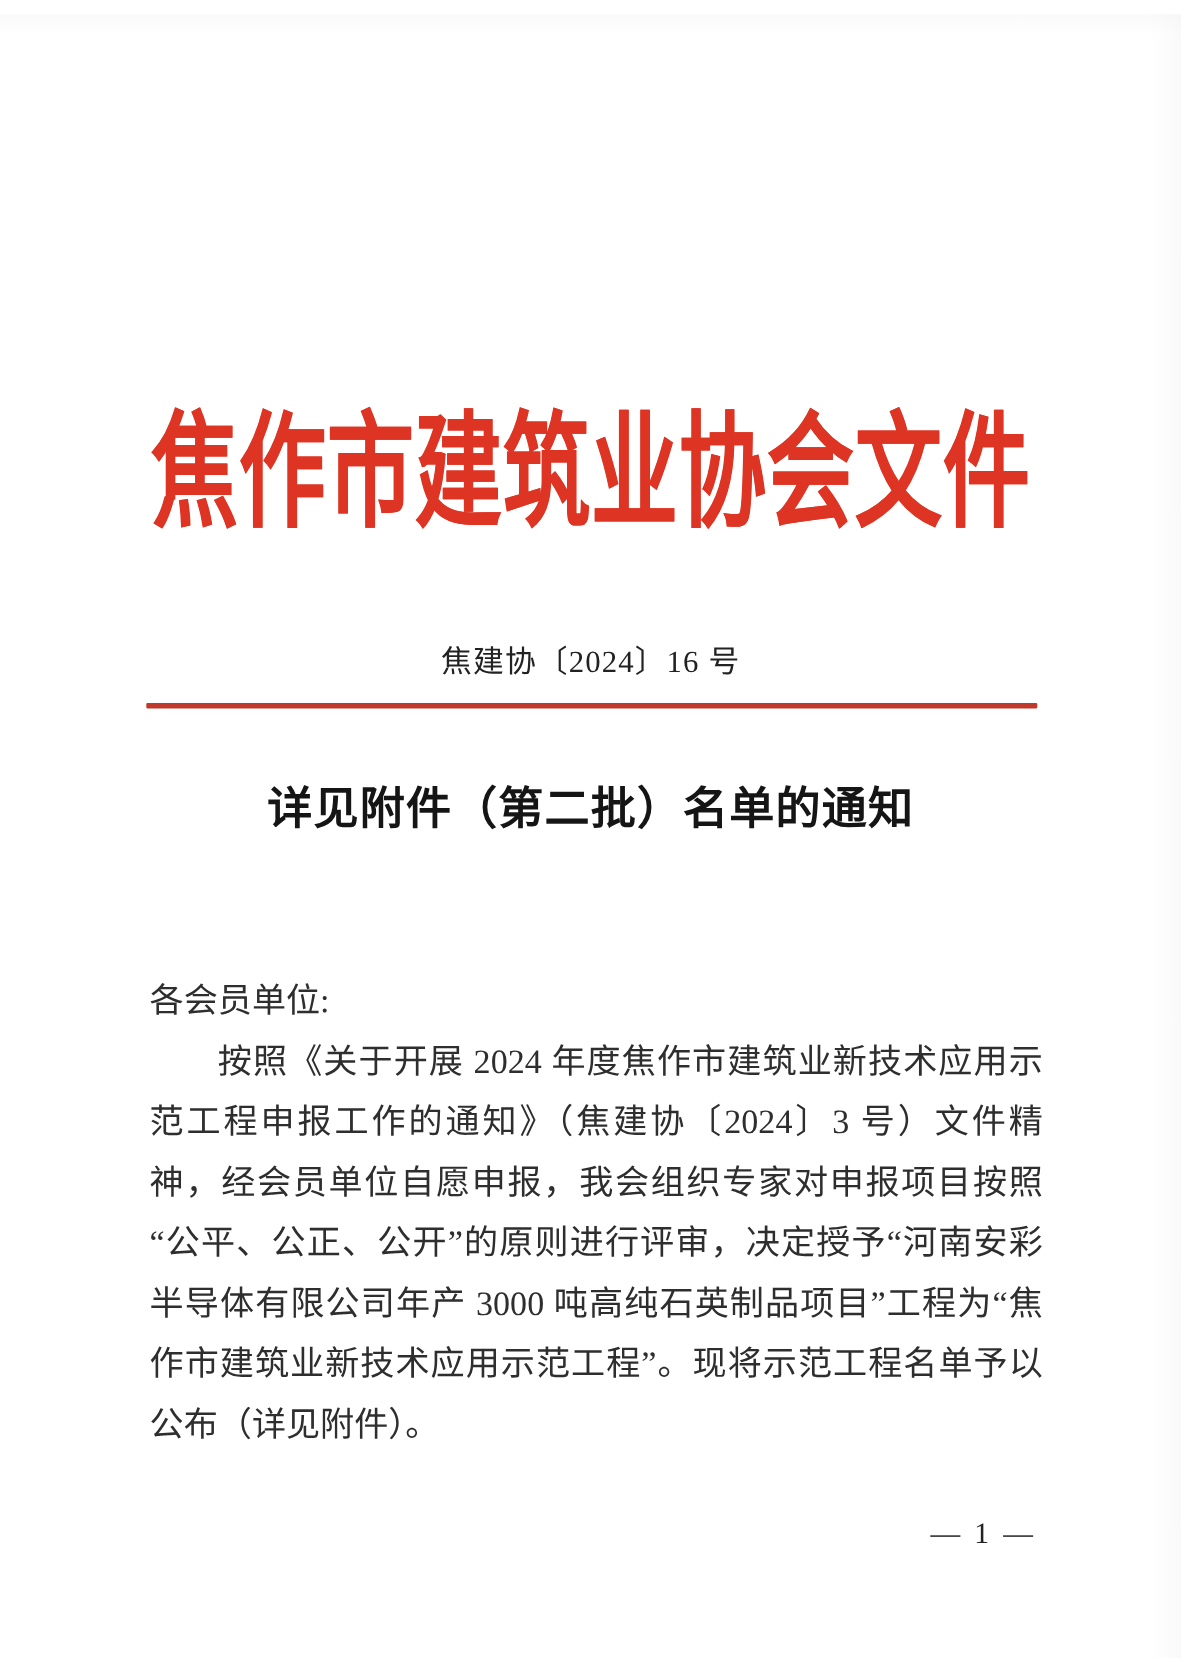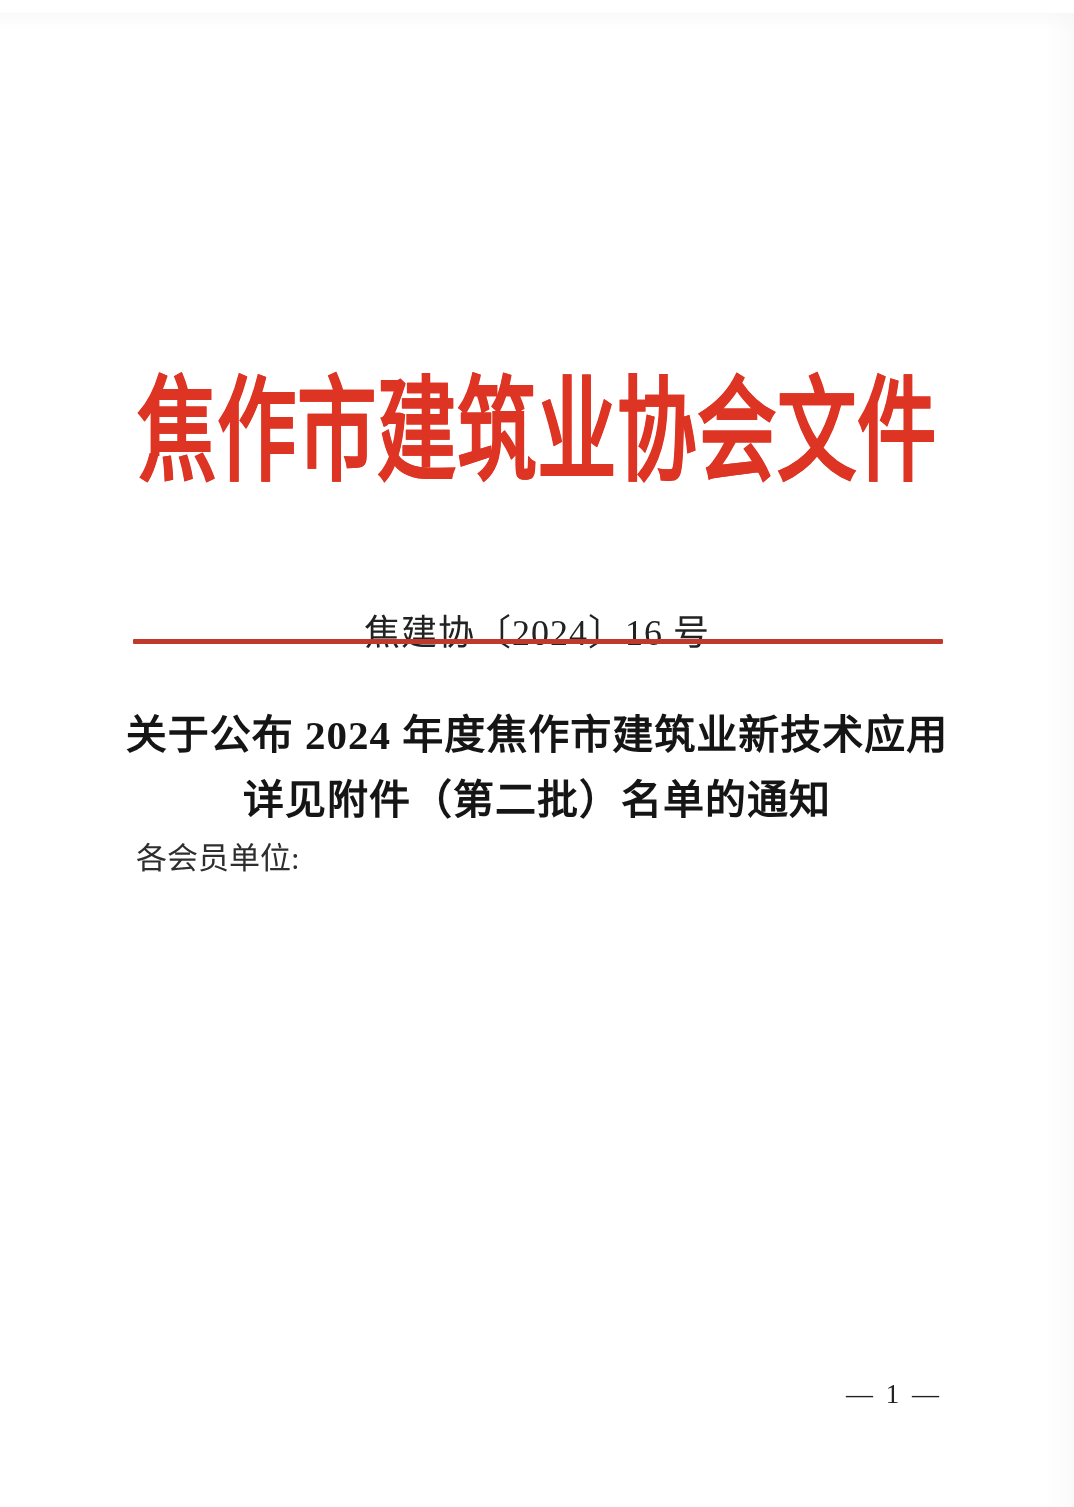--- a/index.html
+++ b/index.html
@@ -33,25 +33,25 @@
     font-weight: bold;
     letter-spacing: 1px;
     white-space: nowrap;
     color: var(--accent-red, #de3423);
     text-shadow: 0.5px 0 0 var(--accent-red, #de3423);
   }
 
   
   .docnum {
     position: absolute;
-    top: 602px;
+    top: 572px;
     left: 0;
     width: 100%;
     text-align: center;
-    font-size: 36px;
+    font-size: 28px;
     line-height: 36px;
     color: #222;
     letter-spacing: 1px;
   }
 
   
   .red-rule {
     position: absolute;
     top: 626px;
     left: 133px;
@@ -71,21 +71,21 @@
     font-size: 41px;
     line-height: 65px;
     font-weight: bold;
     color: #151515;
     letter-spacing: 1px;
   }
 
   
   .body-text {
     position: absolute;
-    top: 818px;
+    top: 869px;
     left: 136px;
     width: 812px;
     font-size: 31px;
     line-height: 55px;
     text-align: justify;
     color: #2e2e2e;
   }
   .body-text p {
     margin: 0;
   }
@@ -113,23 +113,23 @@
 
 <div class="page">
 
   <div class="letterhead">焦作市建筑业协会文件</div>
 
   <div class="docnum">焦建协〔2024〕16 号</div>
 
   <div class="red-rule"></div>
 
   <div class="title">
-    <div>关于公布 2024 年度焦作市建筑业新技术应用</div>
     <div>详见附件（第二批）名单的通知</div>
   </div>
 
   <div class="body-text">
     <p class="salutation">各会员单位:</p>
+    <p class="para">按照《关于开展 2024 年度焦作市建筑业新技术应用示范工程申报工作的通知》（焦建协〔2024〕3 号）文件精神，经会员单位自愿申报，我会组织专家对申报项目按照“公平、公正、公开”的原则进行评审，决定授予“河南安彩半导体有限公司年产 3000 吨高纯石英制品项目”工程为“焦作市建筑业新技术应用示范工程”。现将示范工程名单予以公布（详见附件）。</p>
   </div>
 
   <div class="pagenum">— 1 —</div>
 
 </div>
 
 </body></html>

